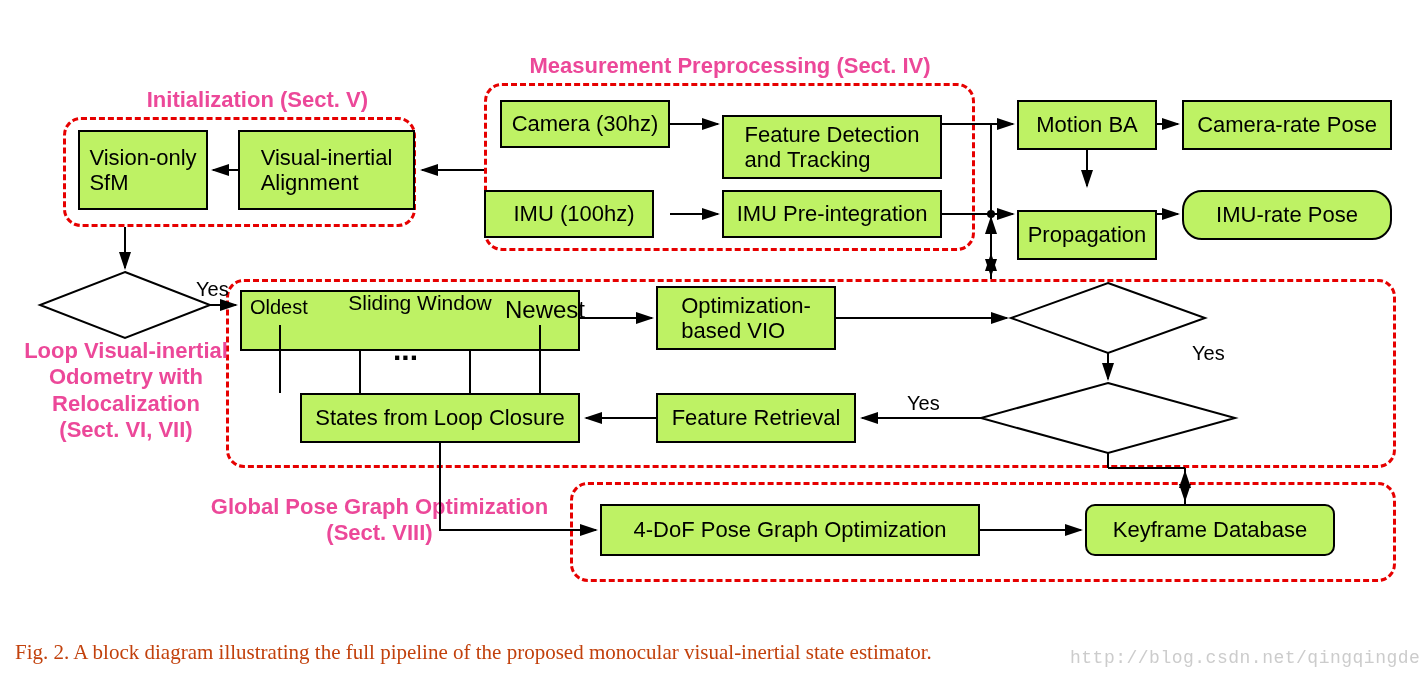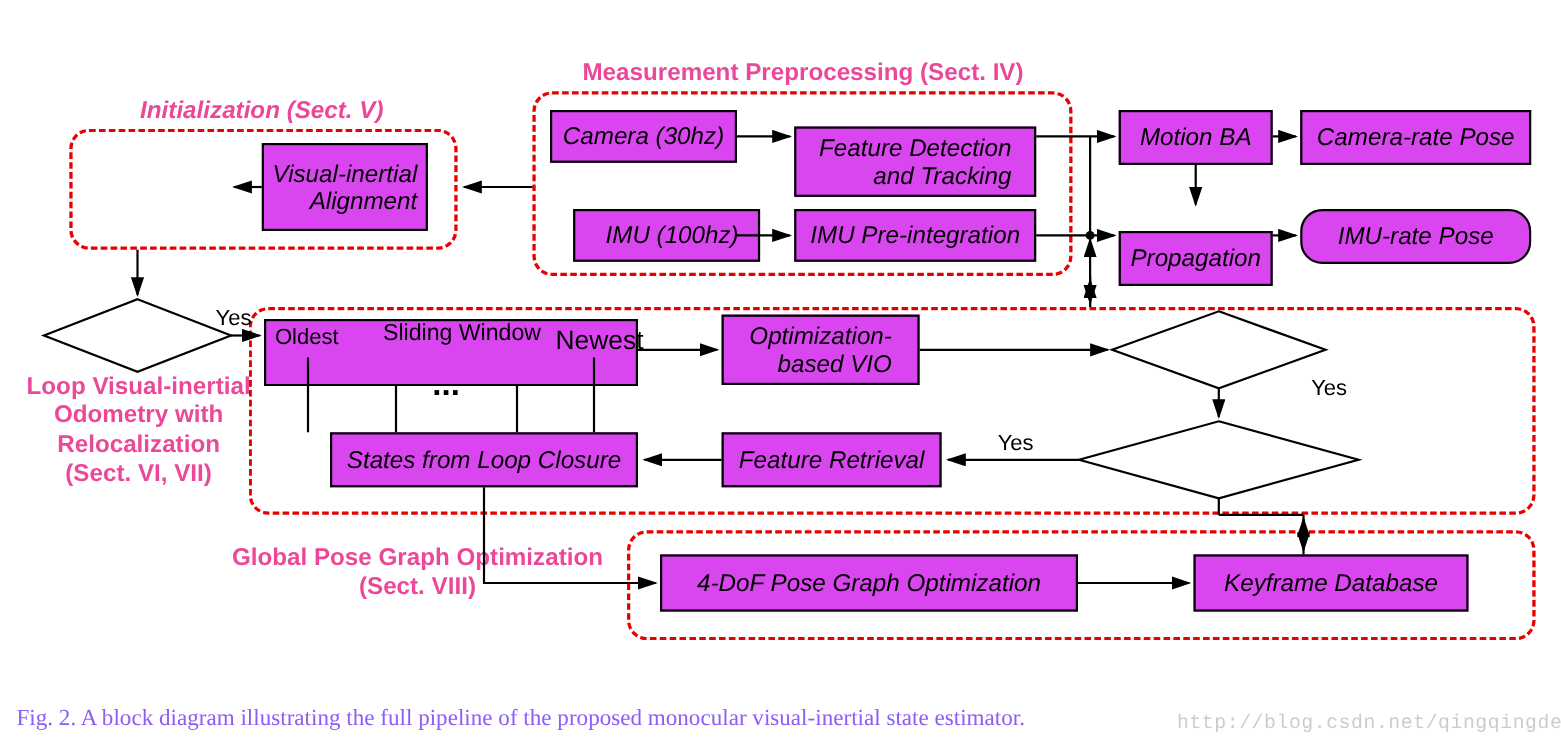--- a/index.html
+++ b/index.html
@@ -11,30 +11,29 @@
     font-family: "Segoe UI", Arial, sans-serif;
   }
   .canvas {
     position: relative;
     width: 1419px;
     height: 682px;
   }
   .box {
     position: absolute;
     border: 2px solid #000;
-    background: #d946ef;
+    background: #bef264;
     display: flex;
     align-items: center;
     justify-content: center;
-    text-align: right;
+    text-align: left;
     font-size: 22px;
     line-height: 1.15;
     padding: 2px 6px;
     box-sizing: border-box;
-    font-style: italic;
   }
   .group {
     position: absolute;
     border: 3px dashed #e60000;
     border-radius: 18px;
     box-sizing: border-box;
   }
   .label-red {
     position: absolute;
     color: #ec4899;
@@ -44,21 +43,21 @@
     line-height: 1.2;
   }
   .label-black {
     position: absolute;
     color: #000;
     font-size: 20px;
     text-align: center;
   }
   .caption {
     position: absolute;
-    color: #8b5cf6;
+    color: #c2410c;
     font-family: "Times New Roman", serif;
     font-size: 21px;
   }
   .watermark {
     position: absolute;
     color: #cccccc;
     font-family: "Courier New", monospace;
     font-size: 18px;
     letter-spacing: 0.5px;
   }
@@ -79,36 +78,38 @@
 </head>
 <body>
 
 <div class="canvas">
 
   <div class="group" style="left:63px; top:117px; width:353px; height:110px;"></div>
   <div class="group" style="left:484px; top:83px; width:491px; height:168px;"></div>
   <div class="group" style="left:226px; top:279px; width:1170px; height:189px;"></div>
   <div class="group" style="left:570px; top:482px; width:826px; height:100px;"></div>
 
-  <div class="label-red" style="left:108px; top:87px; width:260px; text-align:center;font-style:italic;">Initialization (Sect. V)</div>
+  <div class="label-red" style="left:108px; top:87px; width:260px; text-align:right;">Initialization (Sect. V)</div>
   <div class="label-red" style="left:505px; top:53px; width:450px; text-align:center;">Measurement Preprocessing (Sect. IV)</div>
   <div class="label-red" style="left:12px; top:338px; width:228px; white-space:pre-line;">Loop Visual-inertial
 Odometry with
 Relocalization
 (Sect. VI, VII)</div>
   <div class="label-red" style="left:207px; top:494px; width:345px; white-space:pre-line;">Global Pose Graph Optimization
 (Sect. VIII)</div>
 
-  <div class="box" style="left:238px; top:130px; width:151px; height:80px; white-space:pre-line;">Visual-inertial
+  <div class="box" style="left:78px; top:130px; width:130px; height:80px; white-space:pre-line;">Vision-only
+SfM</div>
+  <div class="box" style="left:238px; top:130px; width:177px; height:80px; white-space:pre-line;">Visual-inertial
 Alignment</div>
 
   <div class="box" style="left:500px; top:100px; width:170px; height:48px;">Camera (30hz)</div>
   <div class="box" style="left:722px; top:94px; width:220px; height:64px; white-space:pre-line;margin-top:21px;">Feature Detection
 and Tracking</div>
-  <div class="box" style="left:521px; top:190px; width:170px; height:48px;padding-left:16px;">IMU (100hz)</div>
+  <div class="box" style="left:484px; top:190px; width:170px; height:48px;padding-left:16px;">IMU (100hz)</div>
   <div class="box" style="left:722px; top:190px; width:220px; height:48px;">IMU Pre-integration</div>
 
   <div class="box" style="left:1017px; top:100px; width:140px; height:50px;">Motion BA</div>
   <div class="box" style="left:1182px; top:100px; width:210px; height:50px;">Camera-rate Pose</div>
   <div class="box" style="left:1017px; top:190px; width:140px; height:50px;margin-top:20px;">Propagation</div>
   <div class="box" style="left:1182px; top:190px; width:210px; height:50px;border-radius:20px;">IMU-rate Pose</div>
 
   <div class="box" style="left:240px; top:290px; width:340px; height:60px; border-bottom:none; padding:0; display:block;">
   </div>
   <div class="label-black" style="left:250px; top:296px; font-size:20px;">Oldest</div>
@@ -116,21 +117,21 @@
   <div class="label-black" style="left:505px; top:296px; font-size:24px;">Newest</div>
   <div class="label-black" style="left:393px; top:333px; font-size:30px; font-weight:bold;">...</div>
 
   <div class="box" style="left:300px; top:393px; width:280px; height:50px;">States from Loop Closure</div>
 
   <div class="box" style="left:656px; top:286px; width:180px; height:64px; white-space:pre-line;">Optimization-
 based VIO</div>
   <div class="box" style="left:656px; top:393px; width:200px; height:50px;">Feature Retrieval</div>
 
   <div class="box" style="left:600px; top:504px; width:380px; height:52px;">4-DoF Pose Graph Optimization</div>
-  <div class="box" style="left:1085px; top:504px; width:250px; height:52px;">Keyframe Database</div>
+  <div class="box" style="left:1085px; top:504px; width:250px; height:52px;border-radius:10px;">Keyframe Database</div>
 
   <div class="diamond-text" style="left:72px; top:295px;">Initialized?</div>
   <div class="diamond-text" style="left:1060px; top:306px;">Keyframe?</div>
   <div class="diamond-text" style="left:1032px; top:407px;">Loop Detected?</div>
 
   <div class="label-black" style="left:196px; top:278px;">Yes</div>
   <div class="label-black" style="left:1192px; top:342px;">Yes</div>
   <div class="label-black" style="left:907px; top:392px;">Yes</div>
 
   <div class="caption" style="left:15px; top:640px;">Fig. 2.   A block diagram illustrating the full pipeline of the proposed monocular visual-inertial state estimator.</div>

